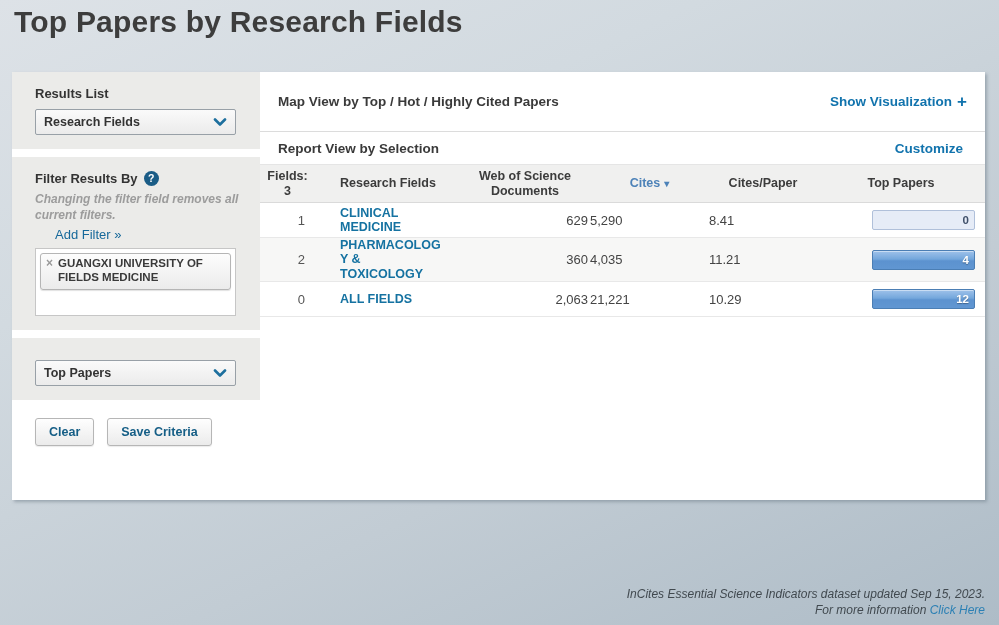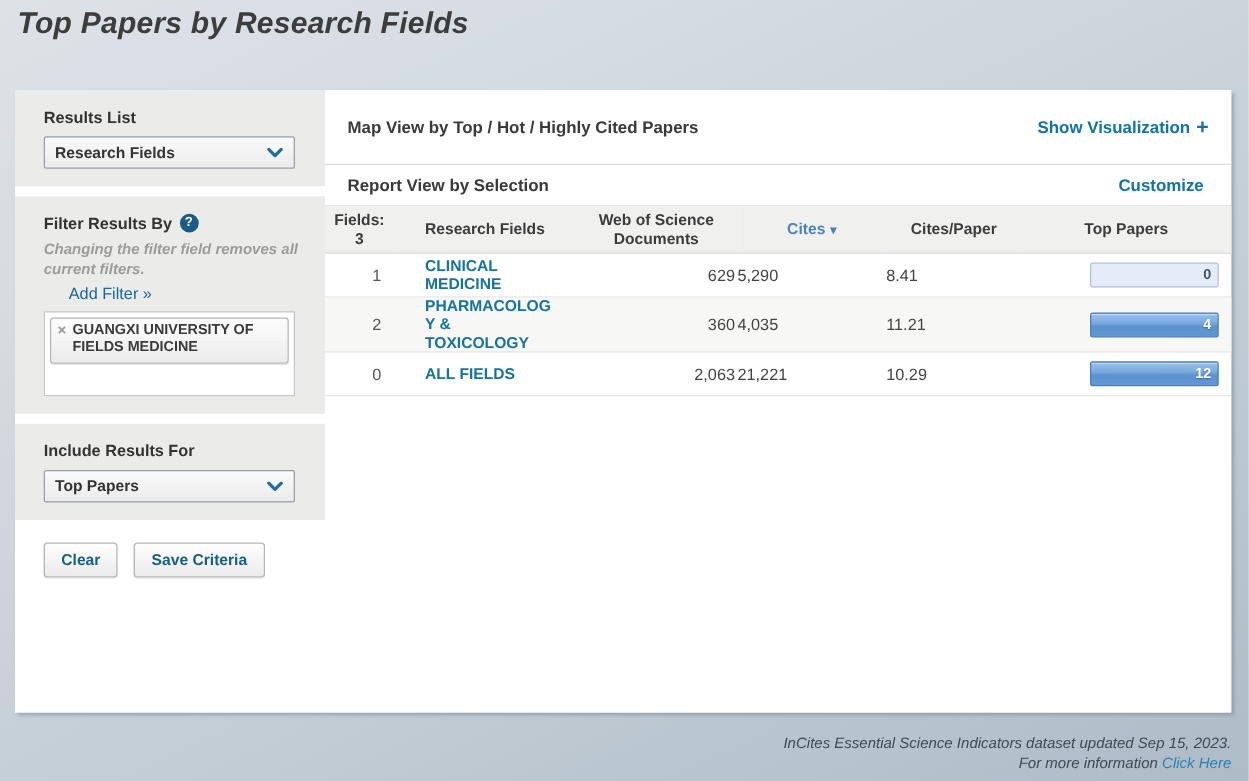--- a/index.html
+++ b/index.html
@@ -4,24 +4,24 @@
 <style>
   * { margin:0; padding:0; box-sizing:border-box; }
   html,body { width:999px; height:625px; overflow:hidden; }
   body {
     font-family:"Liberation Sans", sans-serif;
     background:linear-gradient(155deg, #dde2e7 0%, #d2dae0 30%, #c2ccd4 65%, #aebcc7 100%);
     position:relative;
   }
   .page-title {
     padding:5px 0 0 14px;
-    font-size:24px; font-weight:bold; color:#3d3d3d; letter-spacing:.2px;font-style:italic;
+    font-size:30px; font-weight:bold; color:#3d3d3d; letter-spacing:.2px;
   }
   .panel {
-    position:absolute; left:12px; top:72px; width:973px; height:498px;
+    position:absolute; left:12px; top:72px; width:973px; height:428px;
     display:flex; background:#ffffff;
     box-shadow:2px 2px 3px rgba(115,130,142,.55);
   }
   
   .sidebar { width:248px; flex-shrink:0; background:#ffffff; }
   .side-block { background:#ebebe9; padding:14px 13px 14px 23px; margin-bottom:8px; }
   .side-label { font-size:13px; font-weight:bold; color:#333; }
   .label-row { display:flex; align-items:flex-end; }
   .help-icon {
     width:15px; height:15px; border-radius:50%; background:#1a5c86; color:#fff;
@@ -156,21 +156,20 @@
         <a class="add-filter">Add Filter »</a>
         <div class="filter-box">
           <div class="filter-tag">
             <span class="tag-x">×</span>
             <span class="tag-text">GUANGXI UNIVERSITY OF FIELDS MEDICINE</span>
           </div>
         </div>
       </section>
 
       <section class="side-block">
-        <div class="side-label">Include Results For</div>
         <div class="dropdown">
           <span class="dd-text">Top Papers</span>
           <span class="dd-chevron">
             <svg width="14" height="9" viewBox="0 0 14 9">
                 <path d="M2 1.5 L7 6.5 L12 1.5" fill="none" stroke="#1d6f9e" stroke-width="2.6" stroke-linecap="round" stroke-linejoin="round"></path>
               </svg>
           </span>
         </div>
       </section>
 

